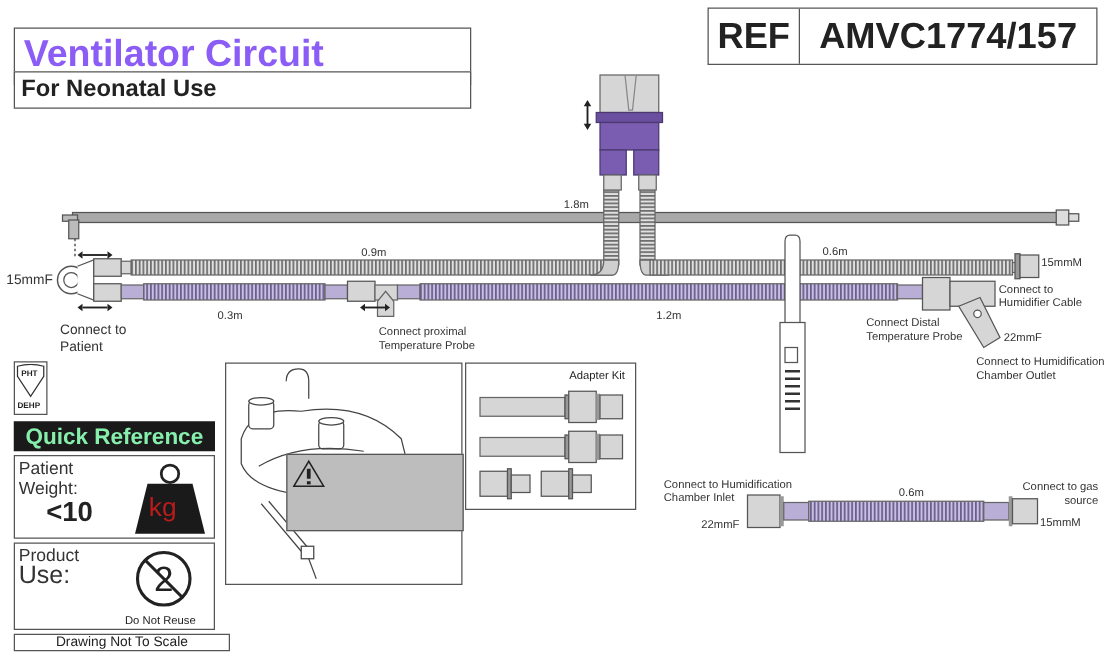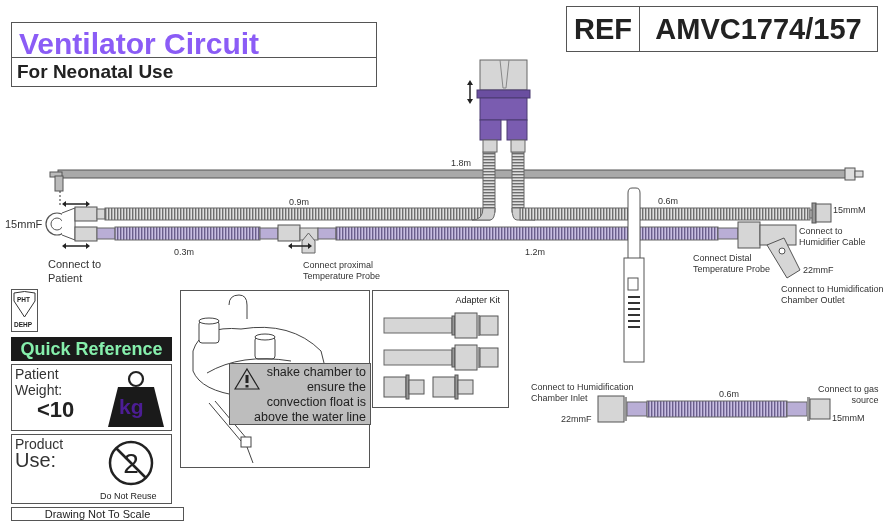--- a/index.html
+++ b/index.html
@@ -183,21 +183,21 @@
 
 <div class="abs qr-head">Quick Reference</div>
 <div class="box qr-weight">
   <div class="lbl-lg" style="left:3px; top:1px; font-size:14px; line-height:16px;">Patient</div>
   <div class="lbl-lg" style="left:3px; top:17px; font-size:14px; line-height:16px;">Weight:</div>
   <div class="abs" style="left:25px; top:32px; font-size:22px; font-weight:bold;">&lt;10</div>
   <svg width="60" height="62" style="position:absolute; left:96px; top:2px;">
     <circle cx="28" cy="12" r="7" fill="#fff" stroke="#222" stroke-width="2.2"></circle>
     <path d="M10 20 L46 20 L56 60 L0 60 Z" fill="#1a1a1a"></path>
   </svg>
-  <div class="abs" style="left:107px; top:30px; font-size:21px; font-weight:bold; color:#4c1d95;">kg</div>
+  <div class="abs" style="left:107px; top:30px; font-size:21px; font-weight:normal; color:#b91c1c;">kg</div>
 </div>
 <div class="box qr-use">
   <div class="lbl-lg" style="left:3px; top:1px; font-size:14px; line-height:16px;">Product</div>
   <div class="lbl-lg" style="left:3px; top:17px; font-size:20px; line-height:16px;">Use:</div>
   <svg width="50" height="50" style="position:absolute; left:94px; top:4px;">
     <circle cx="25" cy="24" r="21" fill="#fff" stroke="#222" stroke-width="2.5"></circle>
     <text x="25" y="34" font-size="28" font-family="Liberation Sans, sans-serif" text-anchor="middle" fill="#222">2</text>
     <line x1="10" y1="9" x2="40" y2="39" stroke="#222" stroke-width="2.5"></line>
   </svg>
   <div class="abs" style="left:88px; top:56px; font-size:9px;">Do Not Reuse</div>
@@ -217,26 +217,20 @@
     <line x1="34" y1="110" x2="66" y2="148" stroke="#444"></line>
     <rect x="60" y="146" width="10" height="10" fill="#fff" stroke="#444"></rect>
     <line x1="66" y1="156" x2="72" y2="172" stroke="#444"></line>
   </svg>
   <div class="abs" style="left:48px; top:72px; width:140px; height:60px; background:#bdbdbd; border:1px solid #555;">
     <svg width="26" height="24" style="position:absolute; left:4px; top:3px;">
       <path d="M13 2 L25 22 L1 22 Z" fill="none" stroke="#222" stroke-width="1.2"></path>
       <rect x="11.5" y="8" width="3" height="8" fill="#222"></rect>
       <rect x="11.5" y="18" width="3" height="2.5" fill="#222"></rect>
     </svg>
-    <div class="warn-text" style="right:4px; top:1px;">
-      <div>shake chamber to</div>
-      <div>ensure the</div>
-      <div>convection float is</div>
-      <div>above the water line</div>
-    </div>
   </div>
 </div>
 
 <div class="box adapter-box">
   <div class="abs" style="right:8px; top:4px; font-size:9px;">Adapter Kit</div>
   <svg width="135" height="116" style="position:absolute; left:0; top:0;">
     <g>
       <rect x="11" y="27" width="68" height="15" fill="#d6d6d6" stroke="#666"></rect>
       <rect x="79" y="25" width="3" height="19" fill="#999" stroke="#555"></rect>
       <rect x="82" y="22" width="22" height="25" fill="#d6d6d6" stroke="#555"></rect>

